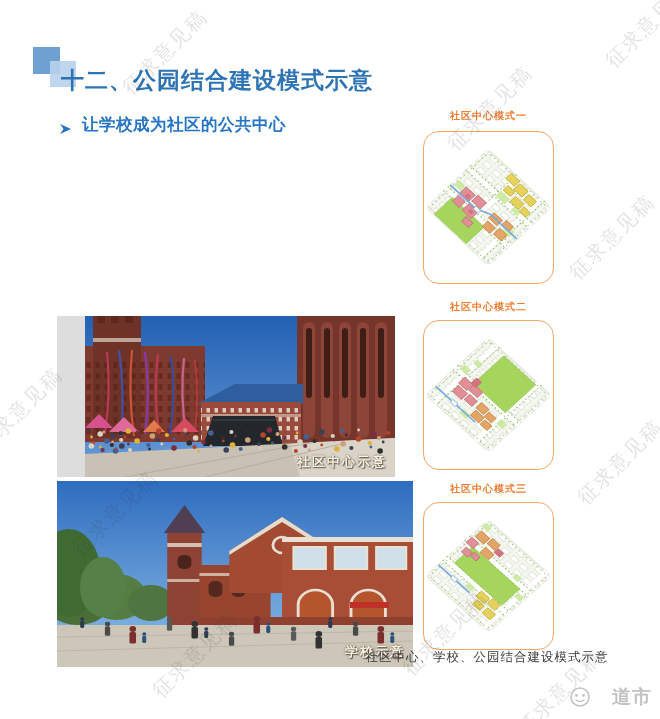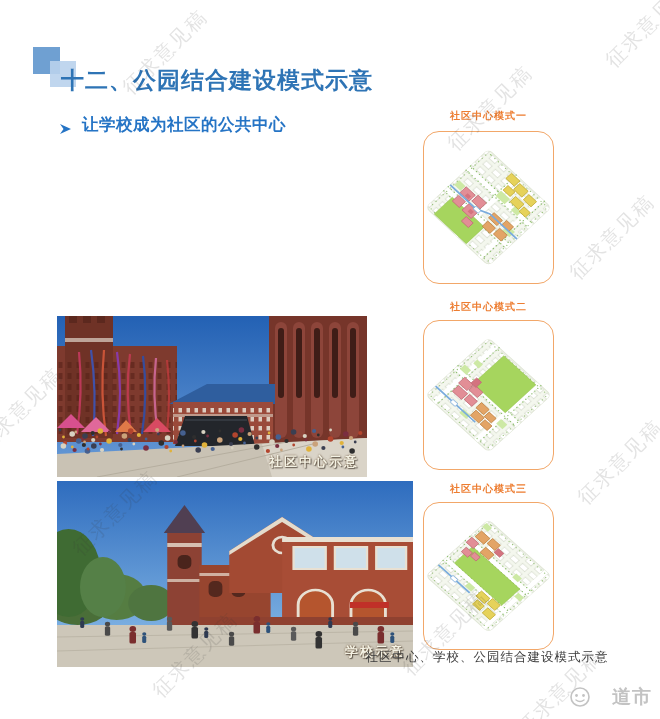--- a/index.html
+++ b/index.html
@@ -13,21 +13,21 @@
               color:#2e74b5;letter-spacing:1px;z-index:3;}
 
   
   .subtitle-row{position:absolute;left:59px;top:114px;display:flex;align-items:flex-end;gap:9px;z-index:3;}
   .subtitle-text{font-size:16.5px;font-weight:bold;color:#2574c5;letter-spacing:.5px;}
   .body-par{position:absolute;left:39px;top:139px;width:326px;font-size:15.5px;line-height:1.5;
             color:#3d3d3d;text-align:justify;text-indent:31px;z-index:3;}
 
   
   .photo{position:absolute;left:57px;overflow:hidden;background:#ddd;}
-  .photo1{top:316px;width:310px;height:161px;}
+  .photo1{top:316px;width:310px;height:161px;padding-left:28px;}
   .photo2{top:481px;width:356px;height:186px;}
   .photo svg{display:block;width:100%;height:100%;}
   .photo-label{position:absolute;right:8px;bottom:6px;font-size:13px;font-weight:bold;color:#f4f2e4;
                letter-spacing:2px;text-shadow:0 0 2px rgba(90,60,30,.9),1px 1px 1px rgba(0,0,0,.5);
                font-family:"DejaVu Serif",serif;}
 
   
   .dg-title{position:absolute;left:423px;width:131px;text-align:center;font-size:10px;font-weight:bold;
             color:#ed7d31;letter-spacing:1px;z-index:3;}
   .dg-box{position:absolute;left:423px;width:131px;border:1.5px solid #f2a769;border-radius:16px;

